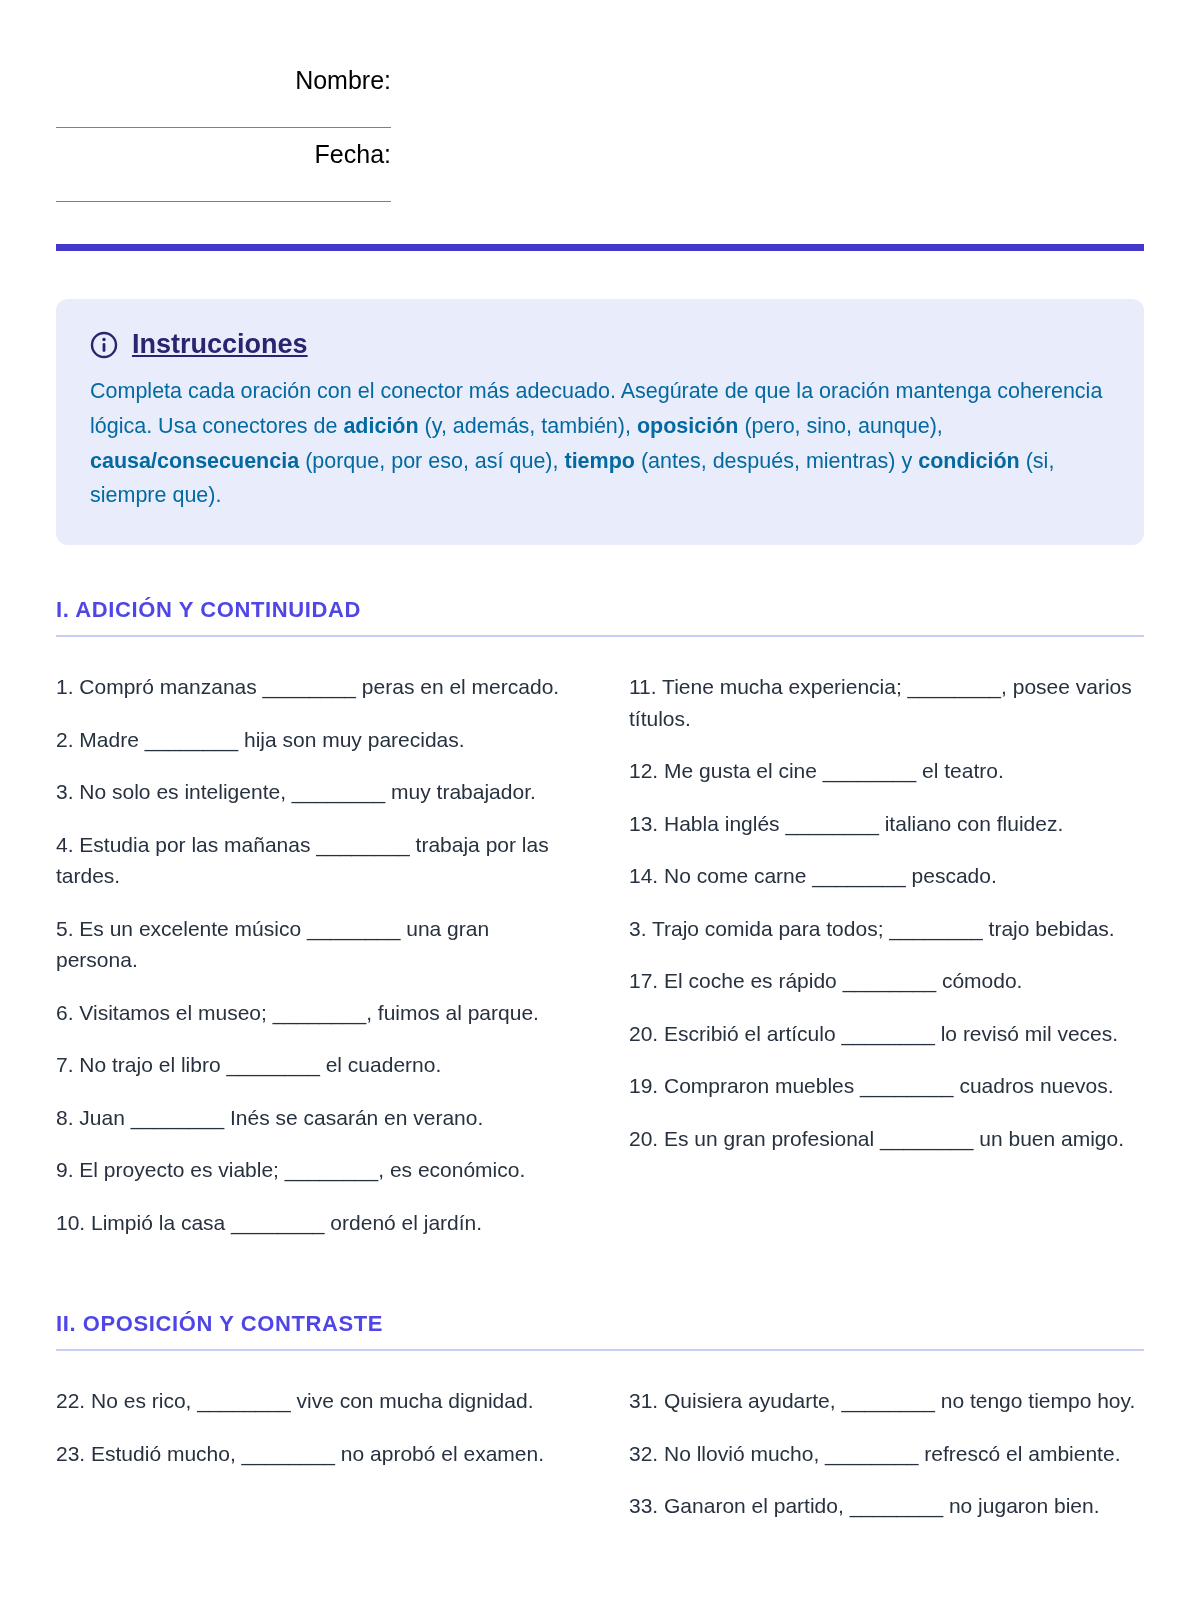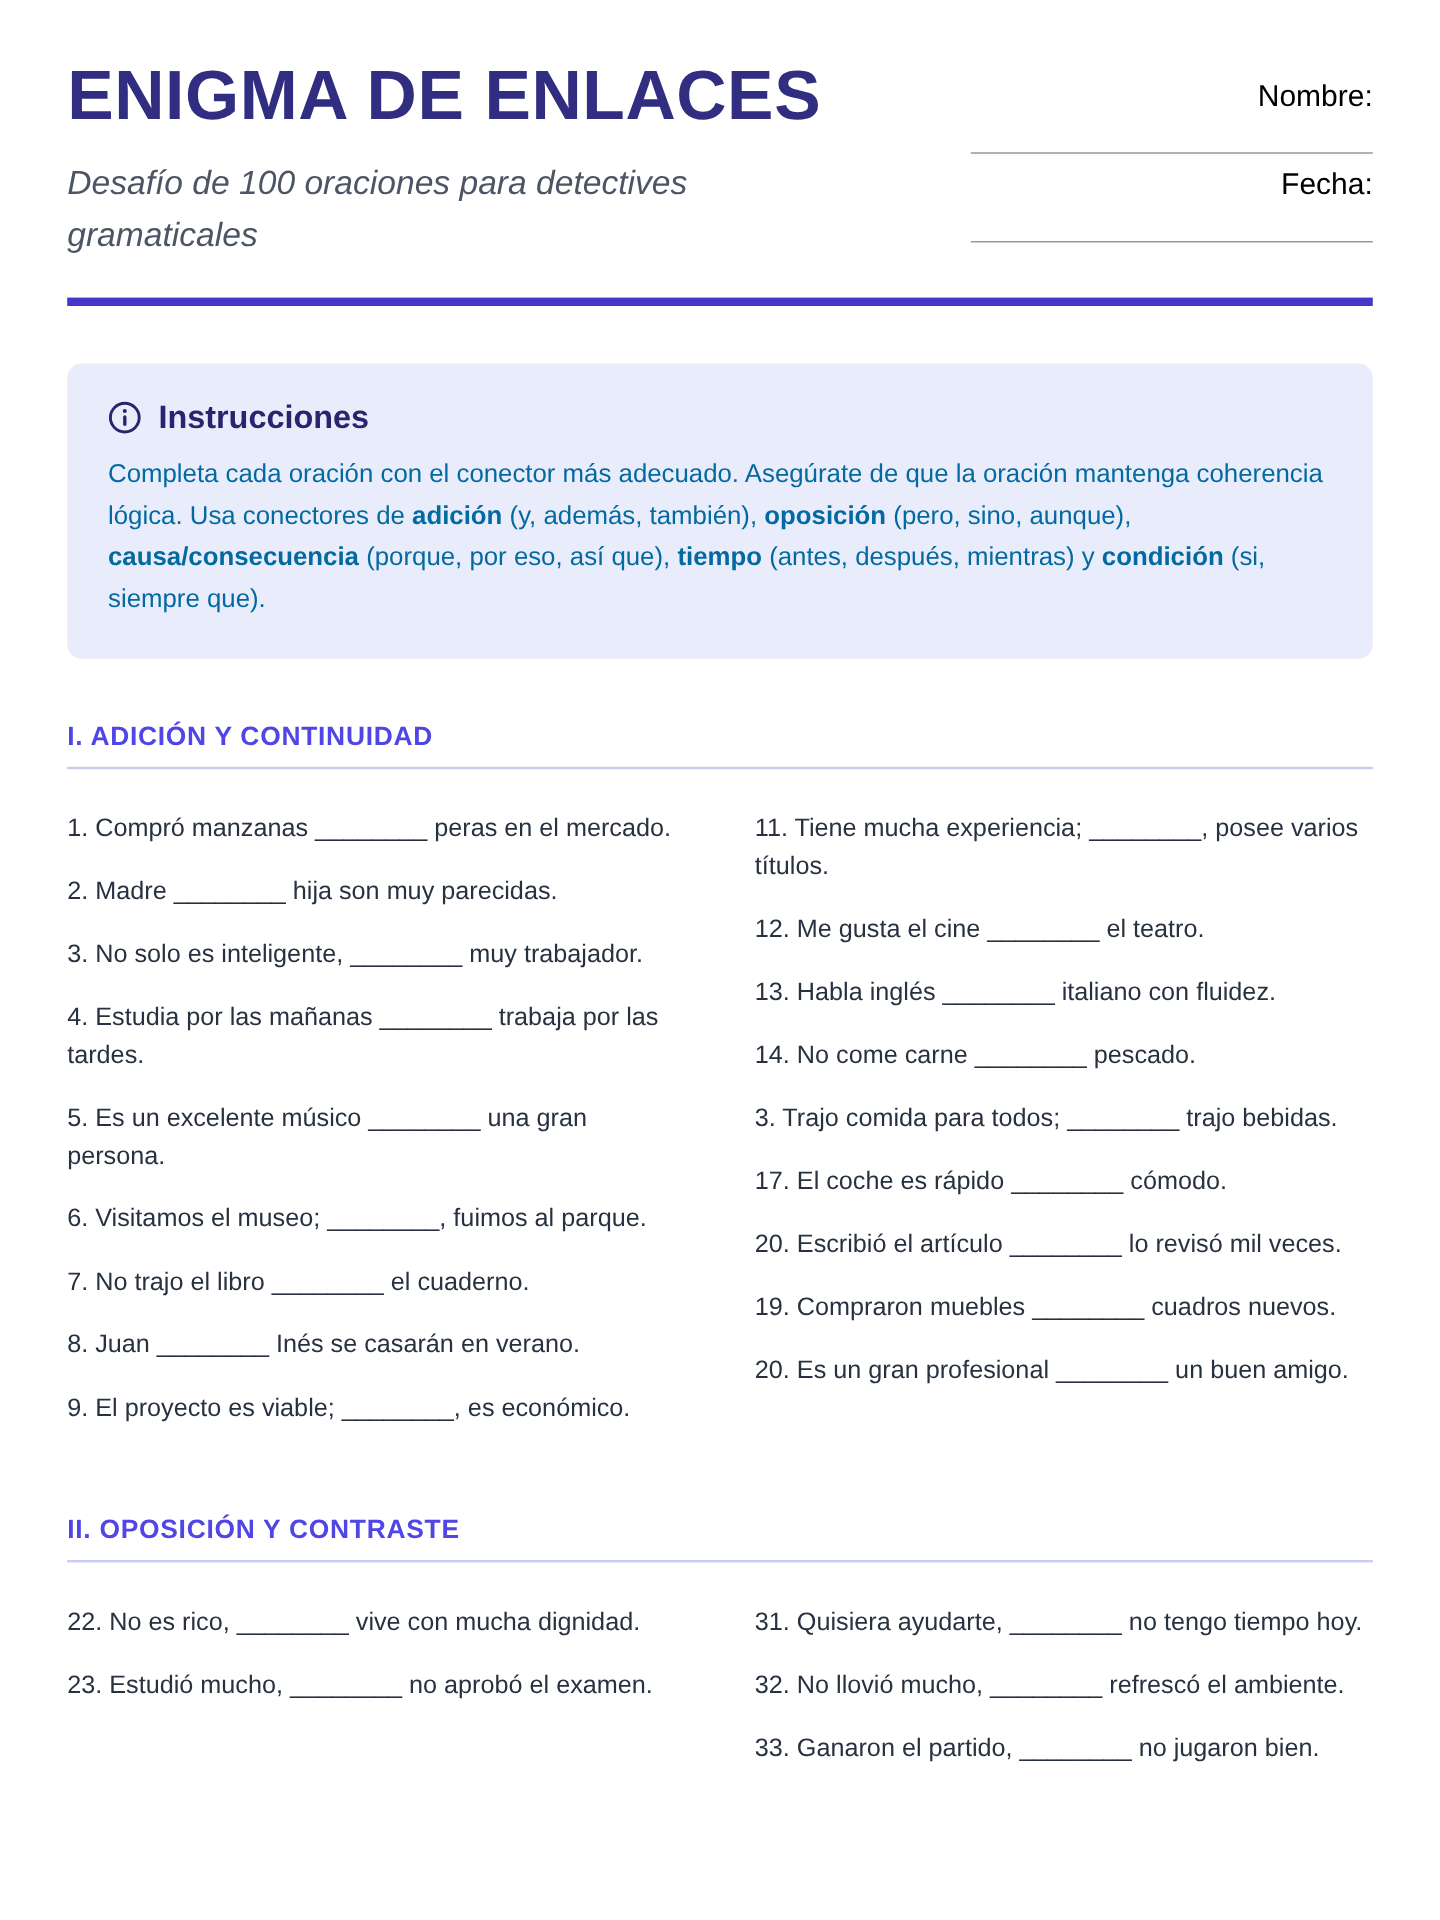--- a/index.html
+++ b/index.html
@@ -85,20 +85,21 @@
     display: inline-flex;
     width: 28px;
     height: 28px;
     flex: 0 0 auto;
   }
   .instructions-title {
     margin: 0;
     font-size: 27px;
     font-weight: 700;
     color: #29246f;
+    text-decoration: underline;
   }
   .instructions-body {
     margin: 0;
     font-size: 21.5px;
     line-height: 1.62;
     color: #0369a1;
   }
   .instructions-body strong { font-weight: 700; }
 
   
@@ -124,24 +125,20 @@
     line-height: 1.5;
     color: #27313f;
   }
 </style>
 </head>
 <body>
 
 <div class="page">
 
   <header class="header">
-    <div class="header-left">
-      <h1 class="title">ENIGMA DE ENLACES</h1>
-      <p class="subtitle">Desafío de 100 oraciones para detectives gramaticales</p>
-    </div>
     <div class="header-right">
       <div class="field">
         <span class="field-label">Nombre:</span>
         <div class="field-line"></div>
       </div>
       <div class="field">
         <span class="field-label">Fecha:</span>
         <div class="field-line"></div>
       </div>
     </div>
@@ -170,20 +167,21 @@
           <div class="col">
             <p class="item">1. Compró manzanas ________ peras en el mercado.</p>
             <p class="item">2. Madre ________ hija son muy parecidas.</p>
             <p class="item">3. No solo es inteligente, ________ muy trabajador.</p>
             <p class="item">4. Estudia por las mañanas ________ trabaja por las tardes.</p>
             <p class="item">5. Es un excelente músico ________ una gran persona.</p>
             <p class="item">6. Visitamos el museo; ________, fuimos al parque.</p>
             <p class="item">7. No trajo el libro ________ el cuaderno.</p>
             <p class="item">8. Juan ________ Inés se casarán en verano.</p>
             <p class="item">9. El proyecto es viable; ________, es económico.</p>
+            <p class="item">10. Limpió la casa ________ ordenó el jardín.</p>
           </div>
           <div class="col">
             <p class="item">11. Tiene mucha experiencia; ________, posee varios títulos.</p>
             <p class="item">12. Me gusta el cine ________ el teatro.</p>
             <p class="item">13. Habla inglés ________ italiano con fluidez.</p>
             <p class="item">14. No come carne ________ pescado.</p>
             <p class="item">3. Trajo comida para todos; ________ trajo bebidas.</p>
             <p class="item">17. El coche es rápido ________ cómodo.</p>
             <p class="item">20. Escribió el artículo ________ lo revisó mil veces.</p>
             <p class="item">19. Compraron muebles ________ cuadros nuevos.</p>

